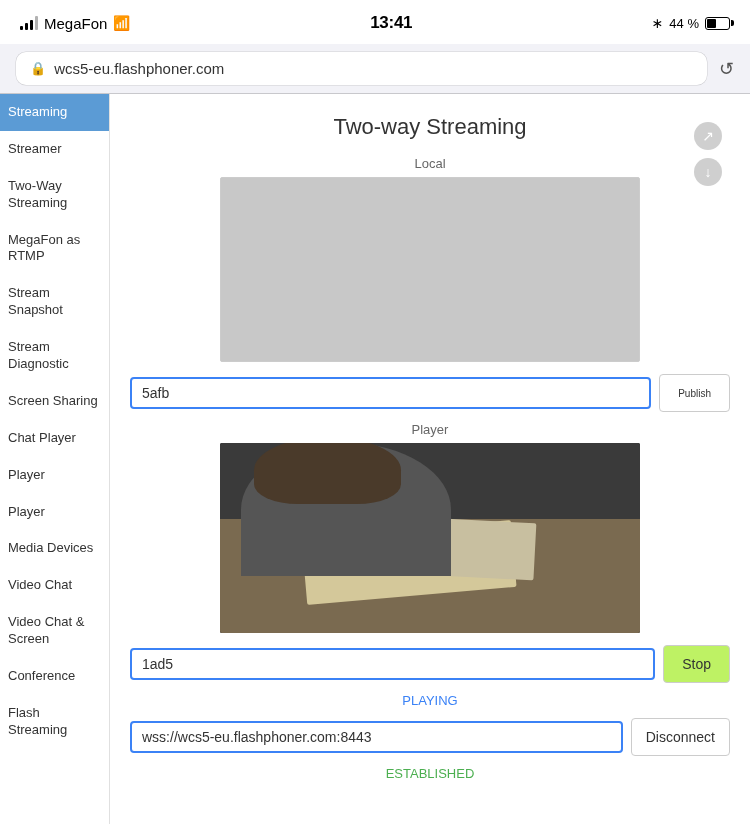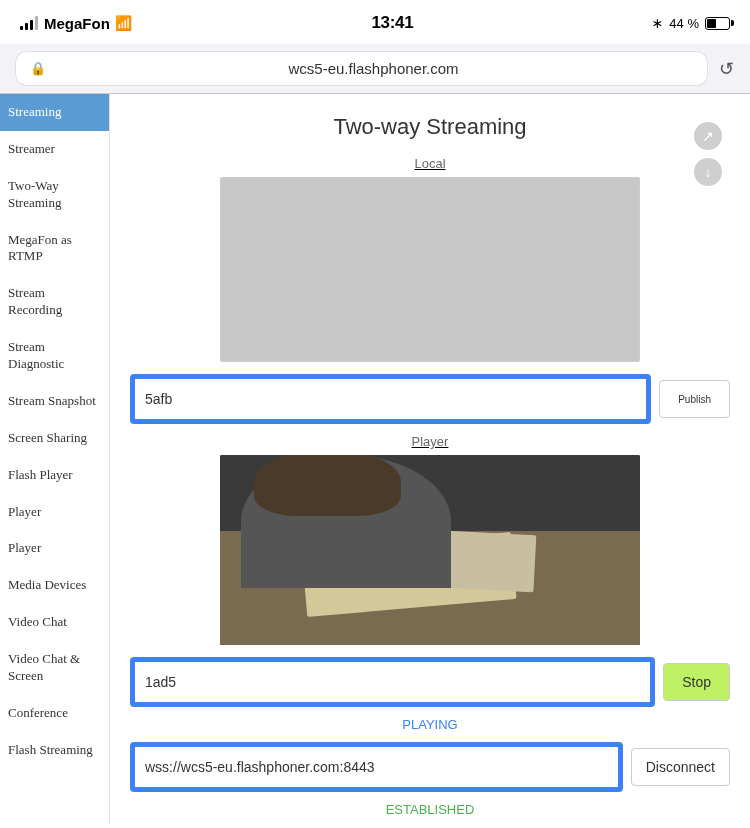--- a/index.html
+++ b/index.html
@@ -4,21 +4,21 @@
   <meta name="viewport" content="width=750px">
   <style>
     * { margin: 0; padding: 0; box-sizing: border-box; }
     body { font-family: -apple-system, BlinkMacSystemFont, 'Helvetica Neue', Arial, sans-serif; background: #fff; width: 750px; overflow-x: hidden; }
 
     
     .status-bar {
       display: flex; align-items: center; justify-content: space-between;
       padding: 6px 20px 4px 20px; background: #fff; height: 44px;
     }
-    .status-left { display: flex; align-items: center; gap: 6px; font-size: 15px; font-weight: 700; }
+    .status-left { display: flex; align-items: center; gap: 6px; font-size: 15px; font-weight: 400; }
     .status-center { font-size: 17px; font-weight: 600; letter-spacing: -0.3px; }
     .status-right { display: flex; align-items: center; gap: 6px; font-size: 13px; font-weight: 500; }
     .signal-bars { display: flex; align-items: flex-end; gap: 2px; height: 14px; }
     .signal-bar { width: 3px; background: #000; border-radius: 1px; }
     .signal-bar:nth-child(1) { height: 4px; }
     .signal-bar:nth-child(2) { height: 7px; }
     .signal-bar:nth-child(3) { height: 10px; }
     .signal-bar:nth-child(4) { height: 14px; opacity: 0.3; }
     .wifi-icon { font-size: 14px; }
     .battery-body { width: 25px; height: 13px; border: 1.5px solid #000; border-radius: 3px; position: relative; display: inline-flex; align-items: center; padding: 1px; }
@@ -28,62 +28,62 @@
     
     .address-bar-container {
       background: #f2f2f7; padding: 8px 16px; display: flex; align-items: center; gap: 12px;
     }
     .address-bar {
       flex: 1; background: #fff; border-radius: 10px; padding: 8px 14px;
       display: flex; align-items: center; gap: 8px; border: none;
       box-shadow: 0 0 0 0.5px rgba(0,0,0,0.15);
     }
     .lock-icon { font-size: 13px; color: #555; }
-    .address-text { font-size: 15px; color: #333; flex: 1; text-align: center; }
+    .address-text { font-size: 15px; color: #333; flex: 1; }
     .refresh-btn { font-size: 18px; color: #555; background: none; border: none; cursor: pointer; }
     .address-divider { height: 1px; background: #c8c8cc; width: 100%; }
 
     
     .main-layout { display: flex; height: calc(828px - 44px - 54px); }
 
     
     .sidebar {
       width: 110px; background: #fff; border-right: 1px solid #e0e0e0;
       overflow-y: auto; flex-shrink: 0;
     }
     .sidebar-item {
       padding: 10px 8px; font-size: 13px; color: #333; cursor: pointer;
-      border-bottom: none; line-height: 1.3; font-family: Liberation Serif, serif;
+      border-bottom: none; line-height: 1.3;
     }
     .sidebar-item.active { background: #5b9bd5; color: #fff; }
 
     
     .content {
       flex: 1; overflow-y: auto; padding: 20px 20px; background: #fff;
     }
 
     .page-title {
       text-align: center; font-size: 22px; font-weight: 400; color: #333;
       margin-bottom: 16px;
     }
 
-    .video-section { margin-bottom: 12px; text-decoration: underline; }
+    .video-section { margin-bottom: 12px; }
     .video-label { text-align: center; font-size: 13px; color: #666; margin-bottom: 6px; }
 
     .local-video {
       width: 100%; max-width: 420px; height: 185px;
       background: #c8c8c8; border: 1px solid #ccc; display: block; margin: 0 auto;
       border-radius: 2px;
     }
 
     .input-row {
       display: flex; align-items: center; gap: 8px; margin: 10px 0;
     }
     .stream-input {
-      flex: 1; height: 50px; border: 5px solid #3b82f6; border-radius: 4px;
+      flex: 1; height: 32px; border: 2px solid #3b82f6; border-radius: 4px;
       padding: 0 10px; font-size: 14px; color: #333; background: #fff;
     }
     .publish-btn {
       height: 38px; padding: 0 18px; background: #fff; border: 1px solid #ccc;
       border-radius: 4px; font-size: 10px; color: #333; cursor: pointer;
       white-space: nowrap;
     }
 
     .stop-btn {
       height: 38px; padding: 0 18px; background: #bef264; border: 1px solid #ccc;
@@ -167,33 +167,30 @@
     <div class="sidebar-item">
       <span>Streamer</span>
     </div>
     <div class="sidebar-item">
       <span>Two-Way Streaming</span>
     </div>
     <div class="sidebar-item">
       <span>MegaFon as RTMP</span>
     </div>
     <div class="sidebar-item">
-      <span>Stream Recording</span>
+      <span>Stream Snapshot</span>
     </div>
     <div class="sidebar-item">
       <span>Stream Diagnostic</span>
     </div>
     <div class="sidebar-item">
-      <span>Stream Snapshot</span>
-    </div>
-    <div class="sidebar-item">
       <span>Screen Sharing</span>
     </div>
     <div class="sidebar-item">
-      <span>Flash Player</span>
+      <span>Chat Player</span>
     </div>
     <div class="sidebar-item">
       <span>Player</span>
     </div>
     <div class="sidebar-item">
       <span>Player</span>
     </div>
     <div class="sidebar-item">
       <span>Media Devices</span>
     </div>

